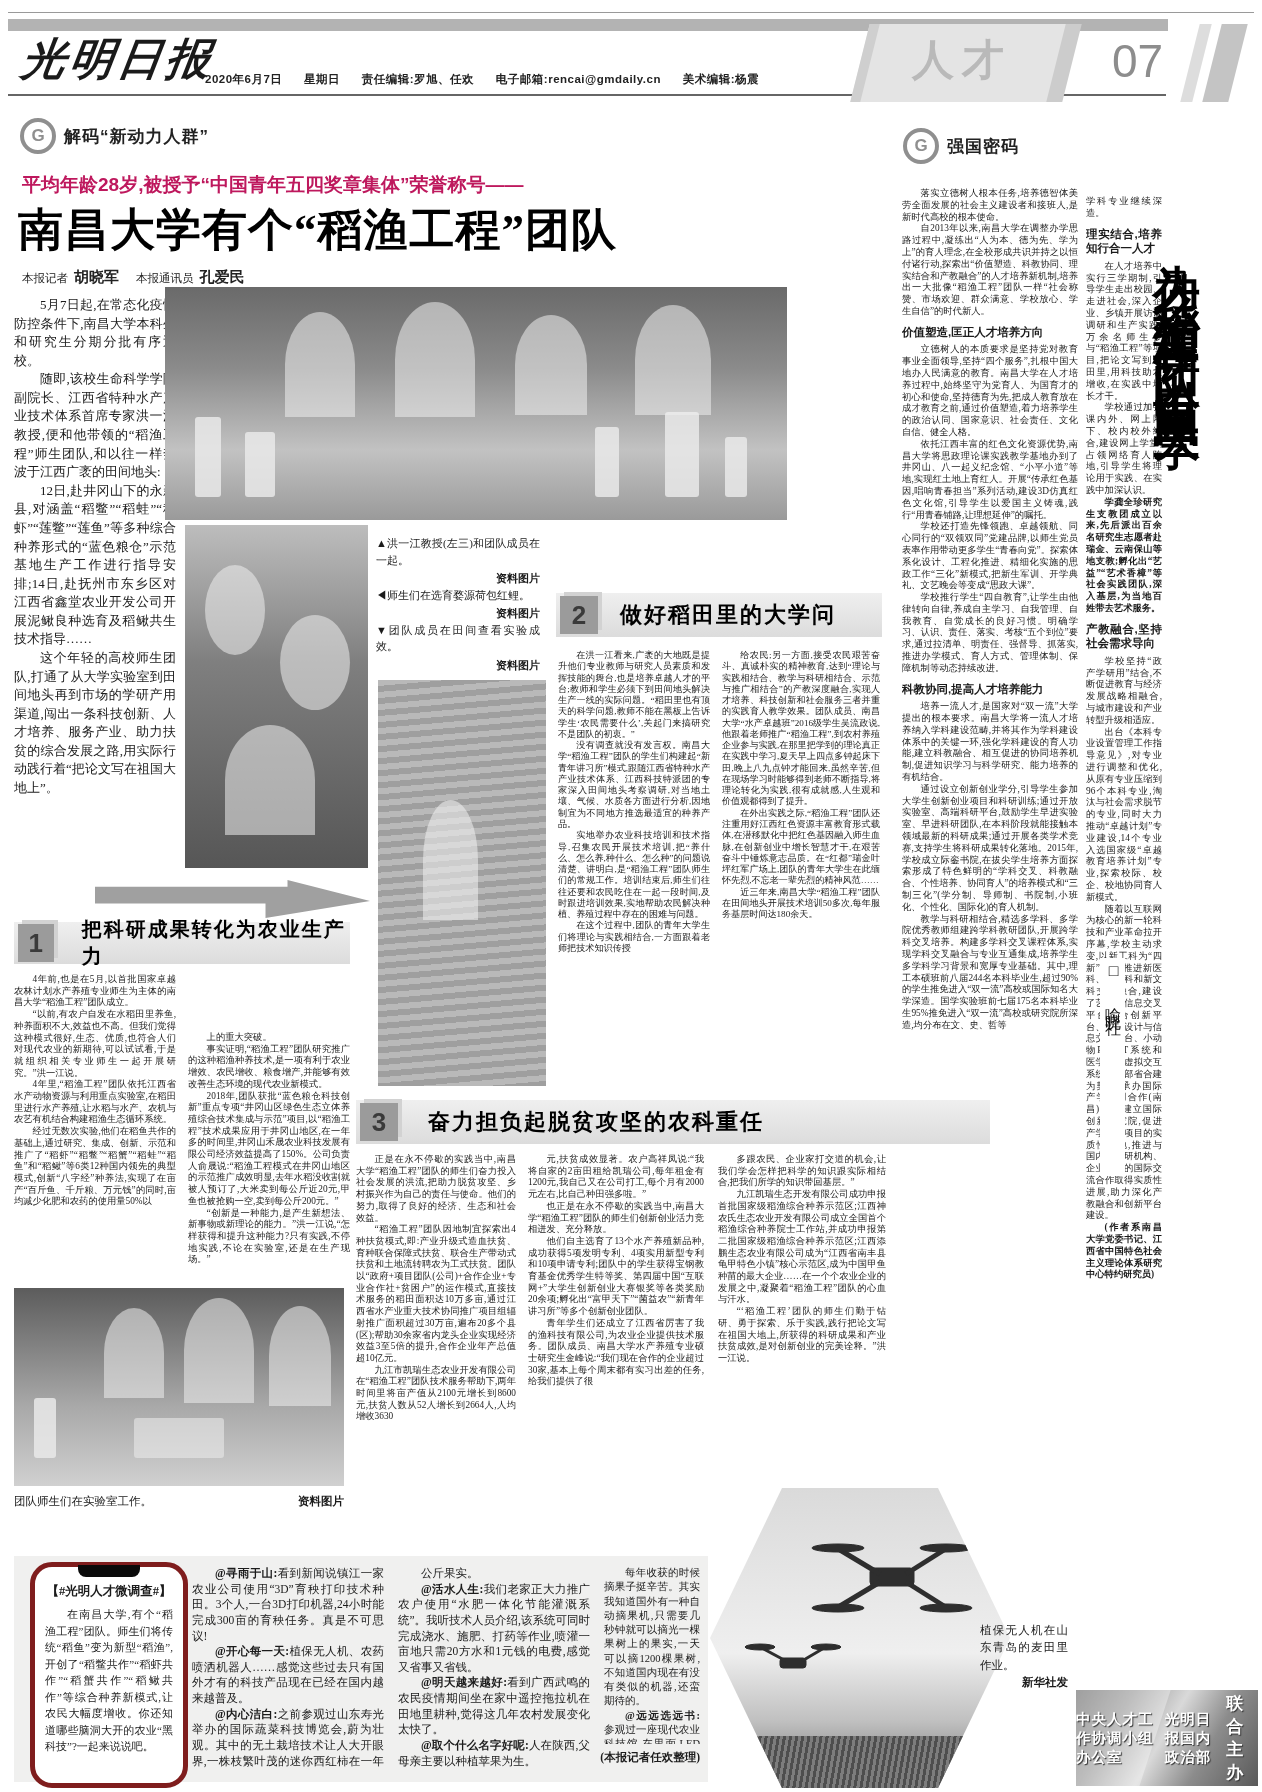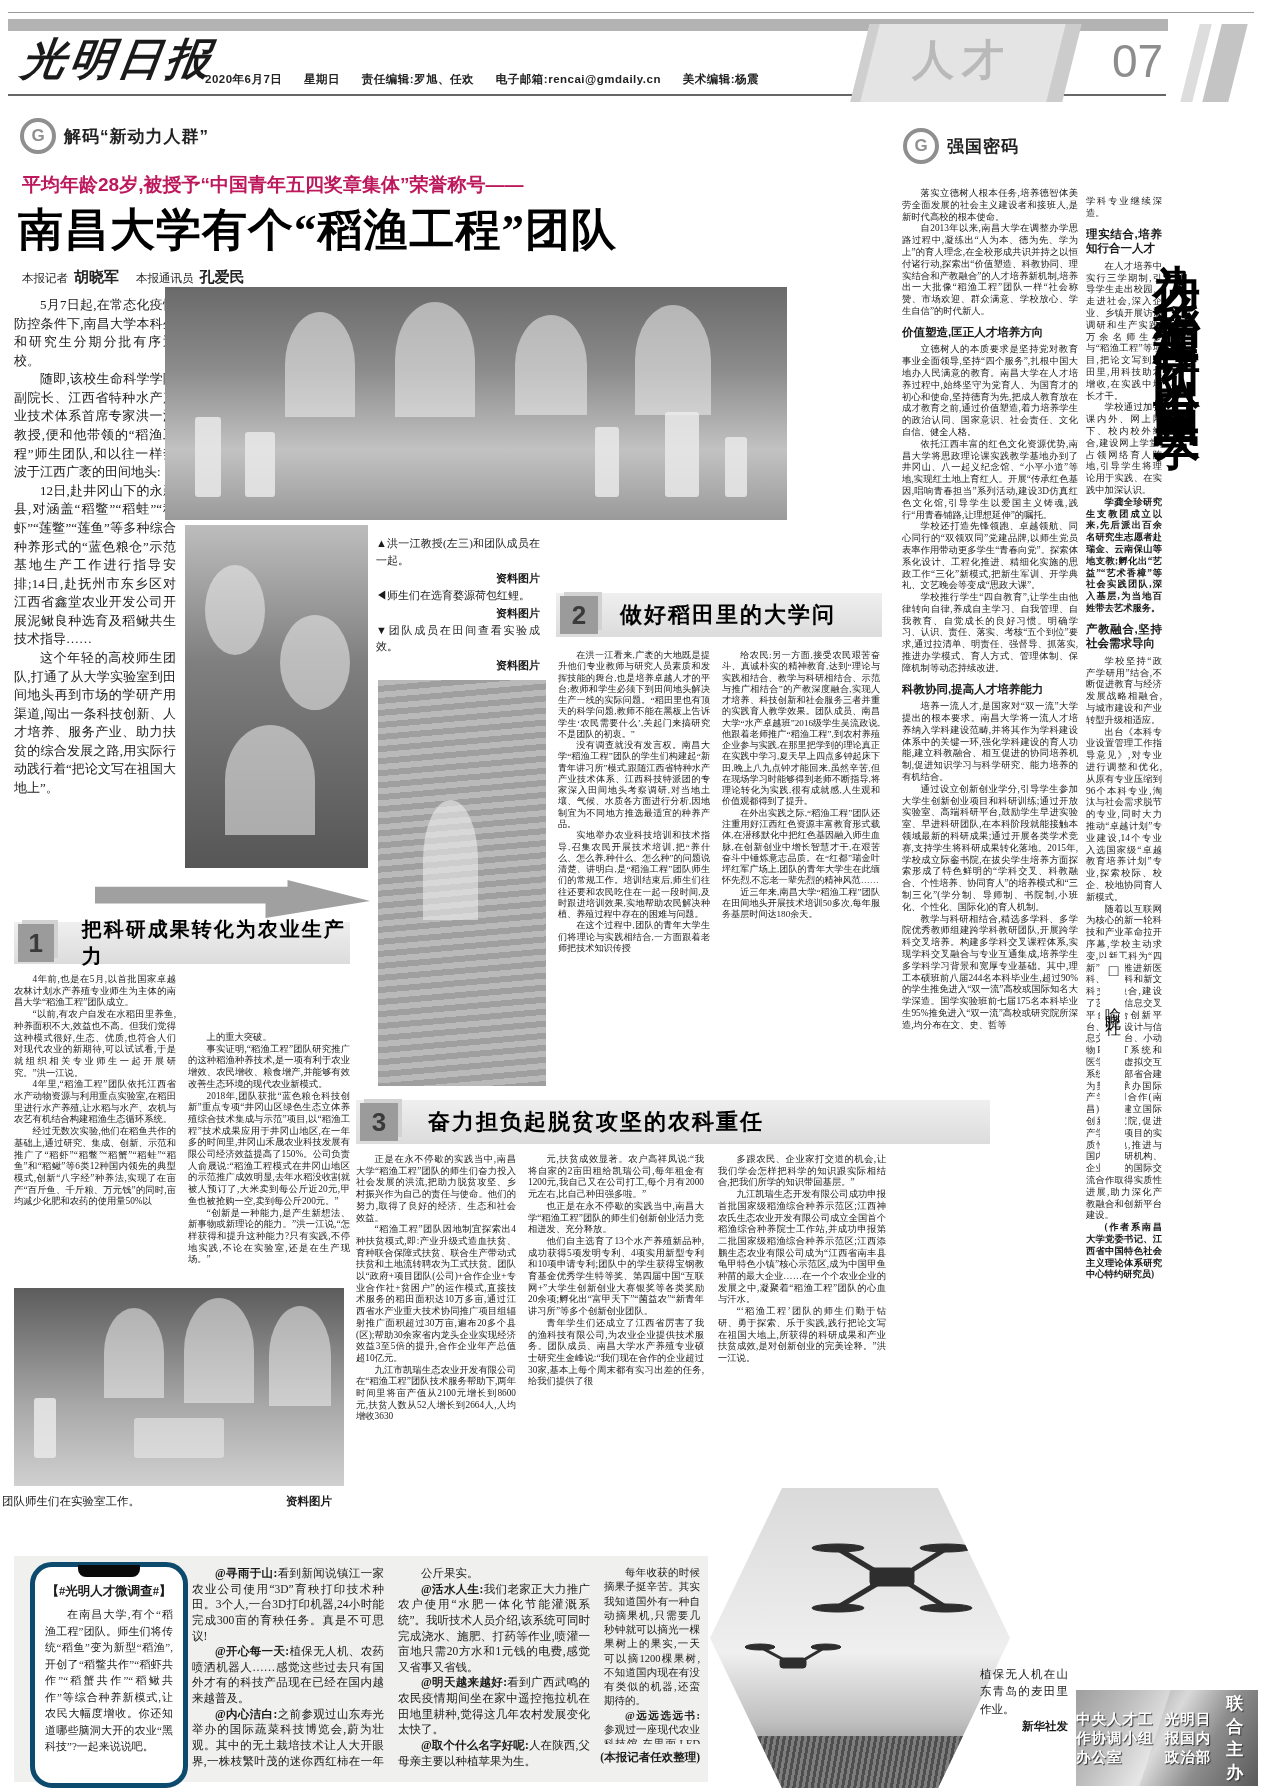--- a/index.html
+++ b/index.html
@@ -73,21 +73,21 @@
   .drone-caption{position:absolute;font-size:11.5px;line-height:1.5;text-align:justify;}
   .drone-caption .credit{display:block;text-align:right;font-weight:bold;}
   
   .vert-title{position:absolute;writing-mode:vertical-rl;font-size:47px;font-weight:900;
         letter-spacing:10px;color:#000;font-family:"Liberation Serif",serif;}
   .vert-author{position:absolute;writing-mode:vertical-rl;font-size:16px;letter-spacing:6px;
         background:#fff;padding:4px 2px;color:#111;}
   .title-spacer{float:right;width:96px;height:1168px;}
   
   .bottom-panel{position:absolute;background:#f0f0ef;}
-  .phone{position:absolute;border:5px solid #0c4a6e;border-radius:22px;background:#fff;}
+  .phone{position:absolute;border:5px solid #7f1d1d;border-radius:22px;background:#fff;}
   .phone-notch{position:absolute;left:50%;top:-2px;transform:translateX(-50%);width:62px;height:12px;
         background:#0a0a0a;border-radius:0 0 8px 8px;}
   .phone-screen{position:absolute;inset:14px 10px 10px 10px;overflow:hidden;}
   .phone-title{font-weight:bold;font-size:12.5px;text-align:center;margin:2px 0 6px 0;}
   .phone-body{font-size:11px;line-height:1.5;text-align:justify;text-indent:2em;}
   .comments{position:absolute;font-size:11.5px;line-height:1.36;text-align:justify;overflow:hidden;}
   .comments p{margin:0;text-indent:2em;}
   .comments p.credit{text-align:right;font-weight:bold;text-indent:0;}
   
   .banner{position:absolute;background:linear-gradient(120deg,#6b6b6b 0%,#9b9b9b 25%,#d9d9d9 48%,#8c8c8c 70%,#595959 100%);
@@ -186,21 +186,21 @@
       <p>2018年,团队获批“蓝色粮仓科技创新”重点专项“井冈山区绿色生态立体养殖综合技术集成与示范”项目,以“稻渔工程”技术成果应用于井冈山地区,在一年多的时间里,井冈山禾晟农业科技发展有限公司经济效益提高了150%。公司负责人俞晟说:“稻渔工程模式在井冈山地区的示范推广成效明显,去年水稻没收割就被人预订了,大米卖到每公斤近20元,甲鱼也被抢购一空,卖到每公斤200元。”</p>
       <p>“创新是一种能力,是产生新想法、新事物或新理论的能力。”洪一江说,“怎样获得和提升这种能力?只有实践,不停地实践,不论在实验室,还是在生产现场。”</p>
     </div>
   <div class="photo ph-lab2" style="left:14px;top:1288px;width:330px;height:198px;">
     <div class="figure" style="left:90px;top:20px;width:60px;height:90px;"></div>
     <div class="figure" style="left:170px;top:10px;width:70px;height:105px;"></div>
     <div class="figure" style="left:255px;top:18px;width:62px;height:100px;"></div>
     <div class="bottle" style="left:20px;top:110px;width:22px;height:60px;"></div>
     <div class="bottle" style="left:120px;top:130px;width:90px;height:40px;opacity:.6;"></div>
   </div>
-  <div class="photo-cap-row" style="left:2px;top:1494px;width:330px;">
+  <div class="photo-cap-row" style="left:14px;top:1494px;width:330px;">
     <span>团队师生们在实验室工作。</span>
     <b>资料图片</b>
   </div>
 
   <div class="sec-head" style="left:556px;top:593px;width:326px;height:44px;">
     <div class="sec-badge">2</div>
     <div class="sec-title" style="margin-left:22px;">做好稻田里的大学问</div>
   </div>
   <div class="col s2-col" style="left:558px;top:650px;width:152px;height:422px;">
       <p>在洪一江看来,广袤的大地既是提升他们专业教师与研究人员素质和发挥技能的舞台,也是培养卓越人才的平台;教师和学生必须下到田间地头解决生产一线的实际问题。“稻田里也有顶天的科学问题,教师不能在黑板上告诉学生‘农民需要什么’,关起门来搞研究不是团队的初衷。”</p>
@@ -249,21 +249,21 @@
         <ellipse cx="236" cy="120" rx="26" ry="4"></ellipse>
         <rect x="70" y="170" width="26" height="10" rx="3"></rect>
         <line x1="52" y1="160" x2="76" y2="173" stroke-width="3"></line>
         <line x1="114" y1="160" x2="92" y2="173" stroke-width="3"></line>
         <ellipse cx="50" cy="159" rx="15" ry="3"></ellipse>
         <ellipse cx="116" cy="159" rx="15" ry="3"></ellipse>
       </g>
     </svg>
     <div class="wheat"></div>
   </div>
-  <div class="drone-caption" style="left:980px;top:1666px;width:88px;">
+  <div class="drone-caption" style="left:980px;top:1622px;width:88px;">
     <span>植保无人机在山东青岛的麦田里作业。</span>
     <span class="credit">新华社发</span>
   </div>
 
   <div class="kicker" style="left:903px;top:128px;">
     <div class="g-logo">G</div>
     <div class="kicker-label">强国密码</div>
   </div>
 
   <div class="col r-col" style="left:902px;top:188px;width:176px;height:1280px;">

